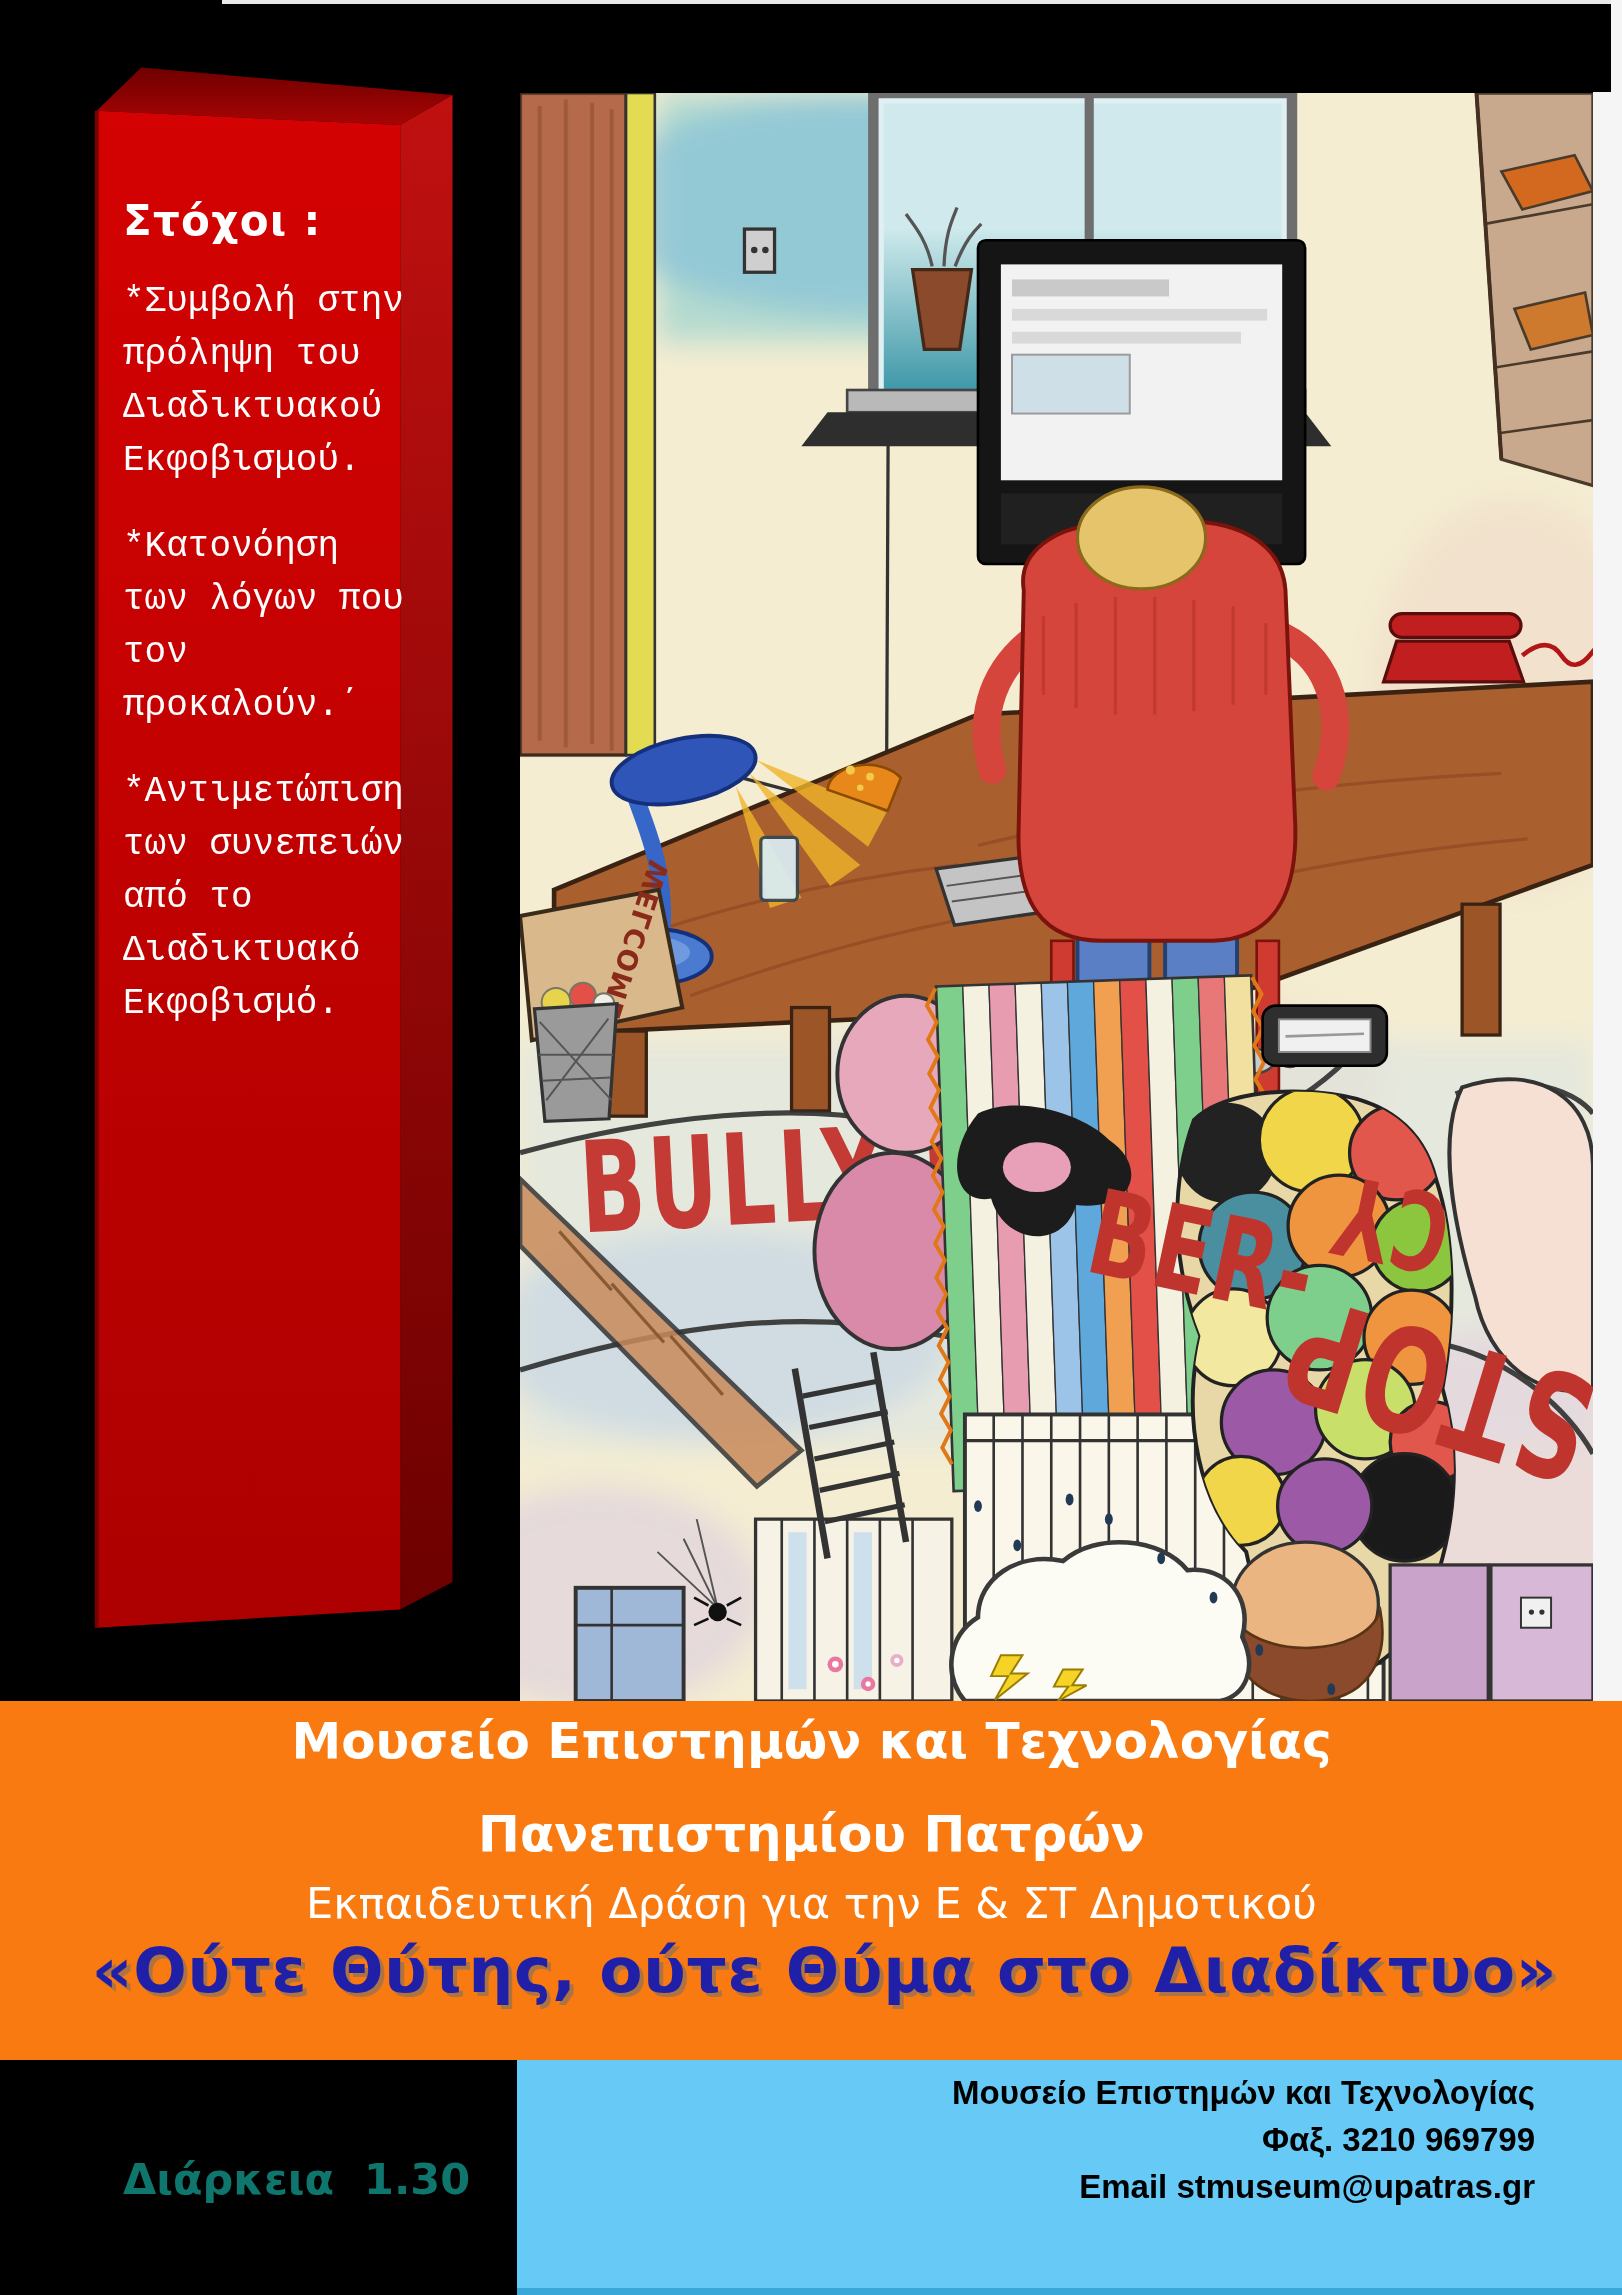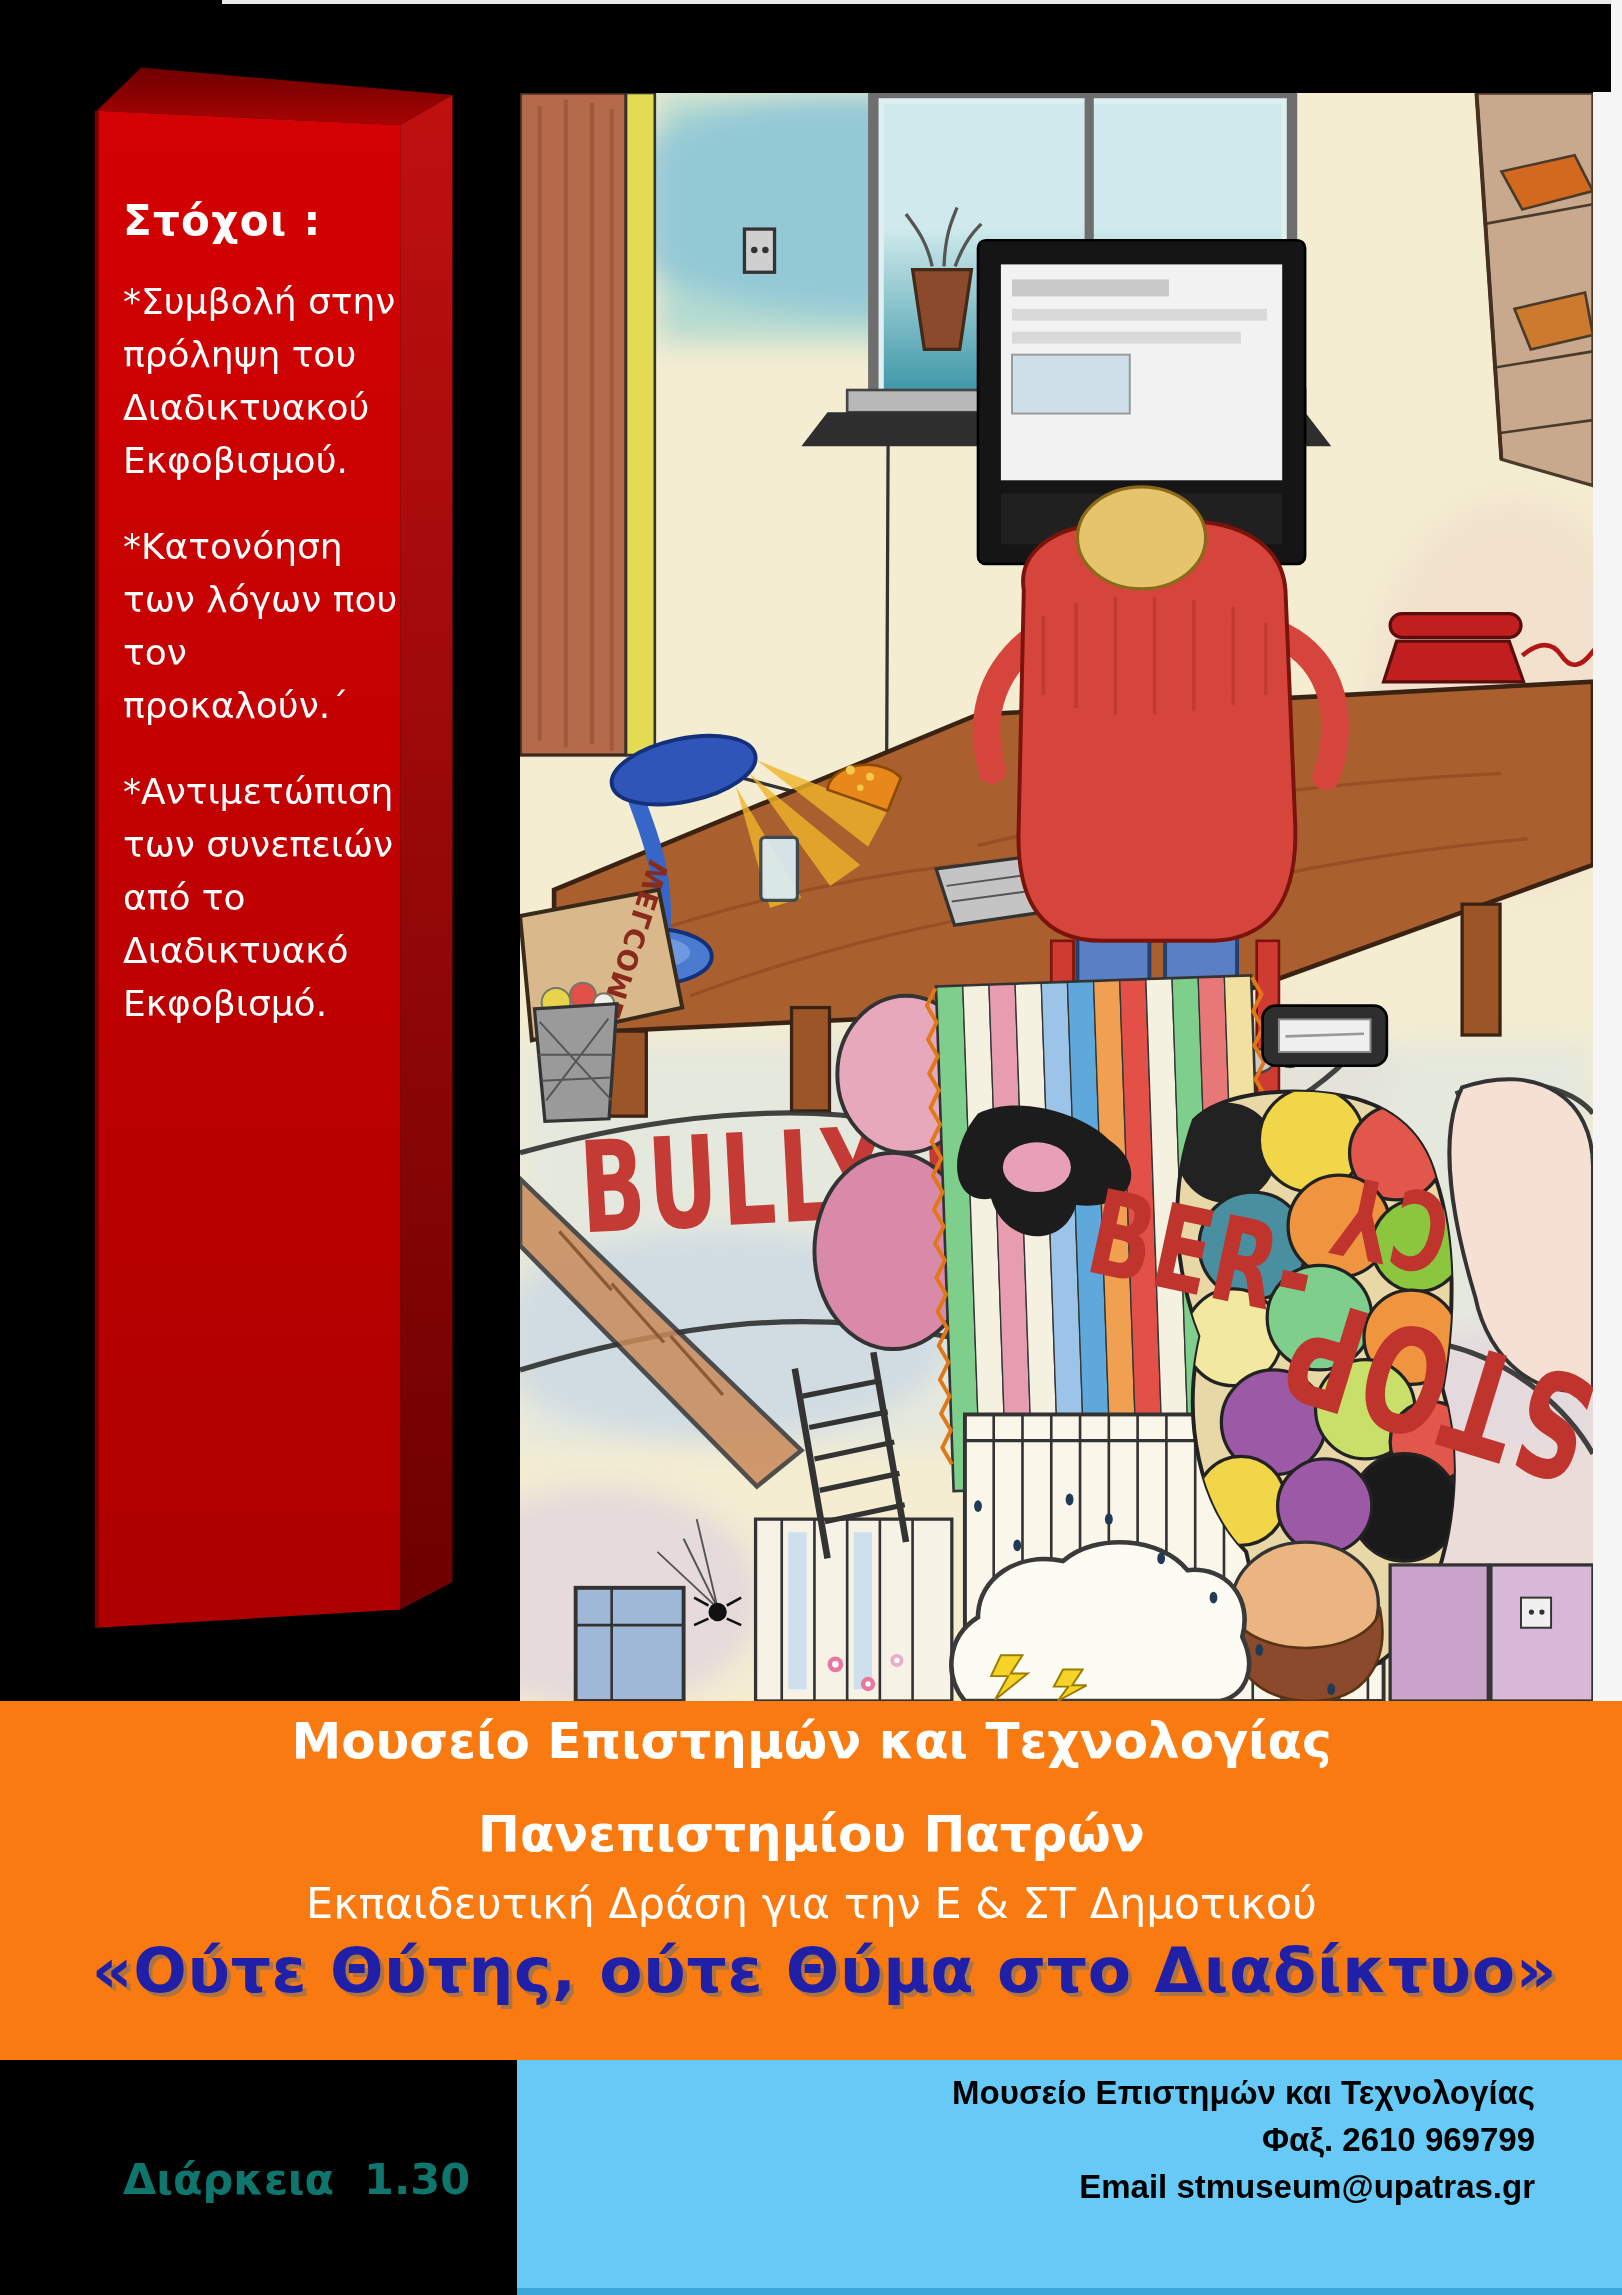--- a/index.html
+++ b/index.html
@@ -7,21 +7,21 @@
           font-family:"DejaVu Sans",sans-serif;}
   .abs{position:absolute;}
   
   .top-rule{left:222px;top:0;width:1400px;height:3.9px;background:#e9e9e9;}
   .right-sliver{left:1611px;top:0;width:11.8px;height:92px;background:#f5f5f5;}
   .right-margin{left:1593px;top:92px;width:29.4px;height:1610px;background:#f5f5f5;}
   
   #objectives-box{left:85px;top:58px;width:376px;height:1616px;}
   #objectives-text{left:123px;top:196px;width:298px;color:#fff;}
   #objectives-text h2{margin:0 0 30px 0;font-size:42px;font-weight:bold;letter-spacing:1.3px;}
-  #objectives-text p{margin:0 0 33px 0;font-size:36px;line-height:53px;white-space:pre-wrap;}
+  #objectives-text p{margin:0 0 33px 0;font-size:36px;line-height:53px;white-space:pre-wrap;font-family:Liberation Mono, monospace;}
   
   #drawing-wrap{left:520px;top:93px;width:1073px;height:1608px;background:#f4edd2;}
   
   #banner{left:0;top:1701px;width:1623px;height:359px;background:#f87a10;color:#fff;text-align:center;}
   .banner-line1{left:0;top:10.5px;width:1623px;font-size:50px;font-weight:bold;}
   .banner-line2{left:0;top:85px;width:1623px;font-size:50px;font-weight:bold;margin-top:19px;}
   .banner-line3{left:0;top:177px;width:1623px;font-size:43px;font-weight:normal;}
   .banner-slogan{left:0;top:233px;width:1623px;font-size:63px;font-weight:bold;color:#1f1fa8;
                  text-shadow:3.9px 3.9px 0 rgba(110,110,110,0.55);letter-spacing:0.7px;margin-left:13px;}
   
@@ -357,20 +357,20 @@
     <div class="abs banner-line2">Πανεπιστημίου Πατρών</div>
     <div class="abs banner-line3">Εκπαιδευτική Δράση για την Ε &amp; ΣΤ Δημοτικού</div>
     <div class="abs banner-slogan">«Ούτε Θύτης, ούτε Θύμα στο Διαδίκτυο»</div>
   </div>
 
   <div class="abs" id="duration">Διάρκεια  1.30</div>
 
   <div class="abs" id="contact-box">
     <div class="inner">
       <div class="cline">Μουσείο Επιστημών και Τεχνολογίας</div>
-      <div class="cline">Φαξ. 2610 969799</div>
+      <div class="cline">Φαξ. 3210 969799</div>
       <div class="cline">Email stmuseum@upatras.gr</div>
     </div>
   </div>
   <div class="abs bottom-strip"></div>
 
 </div>
 
 
 </body></html>

